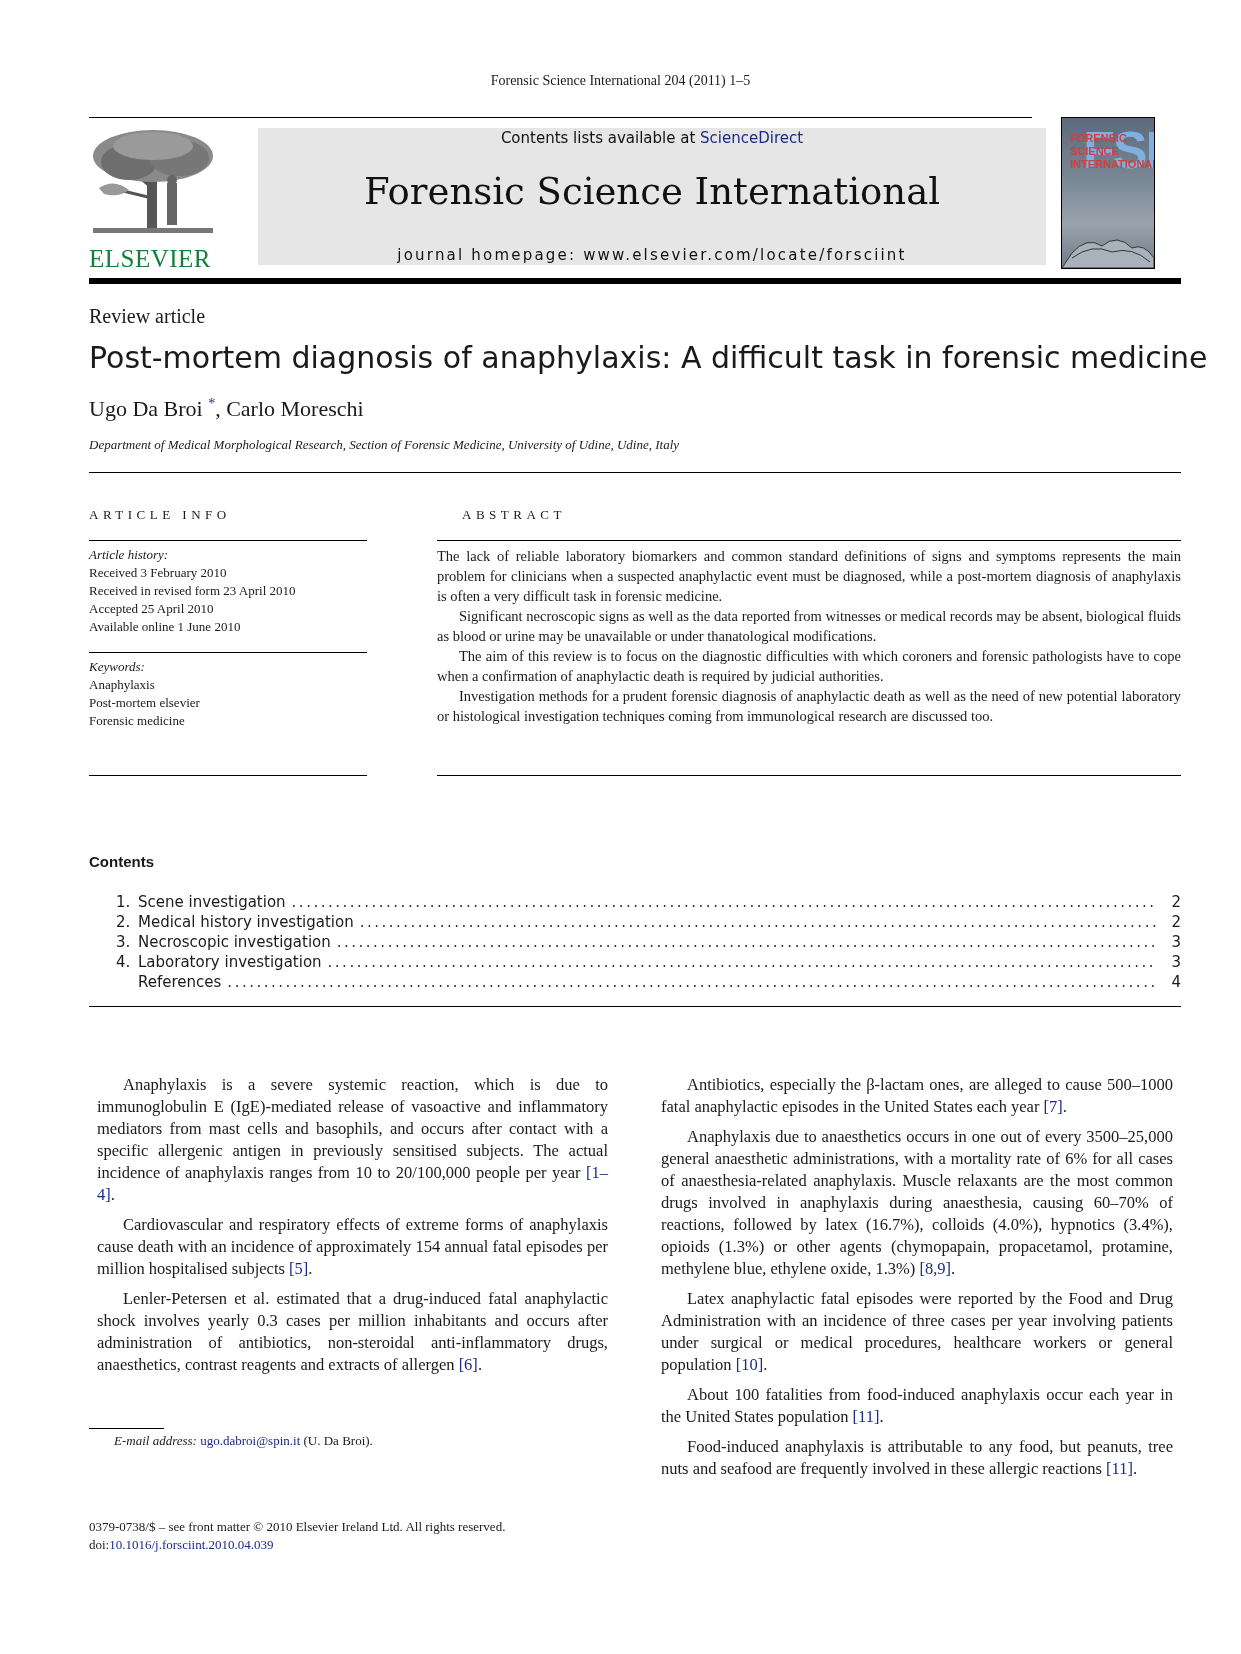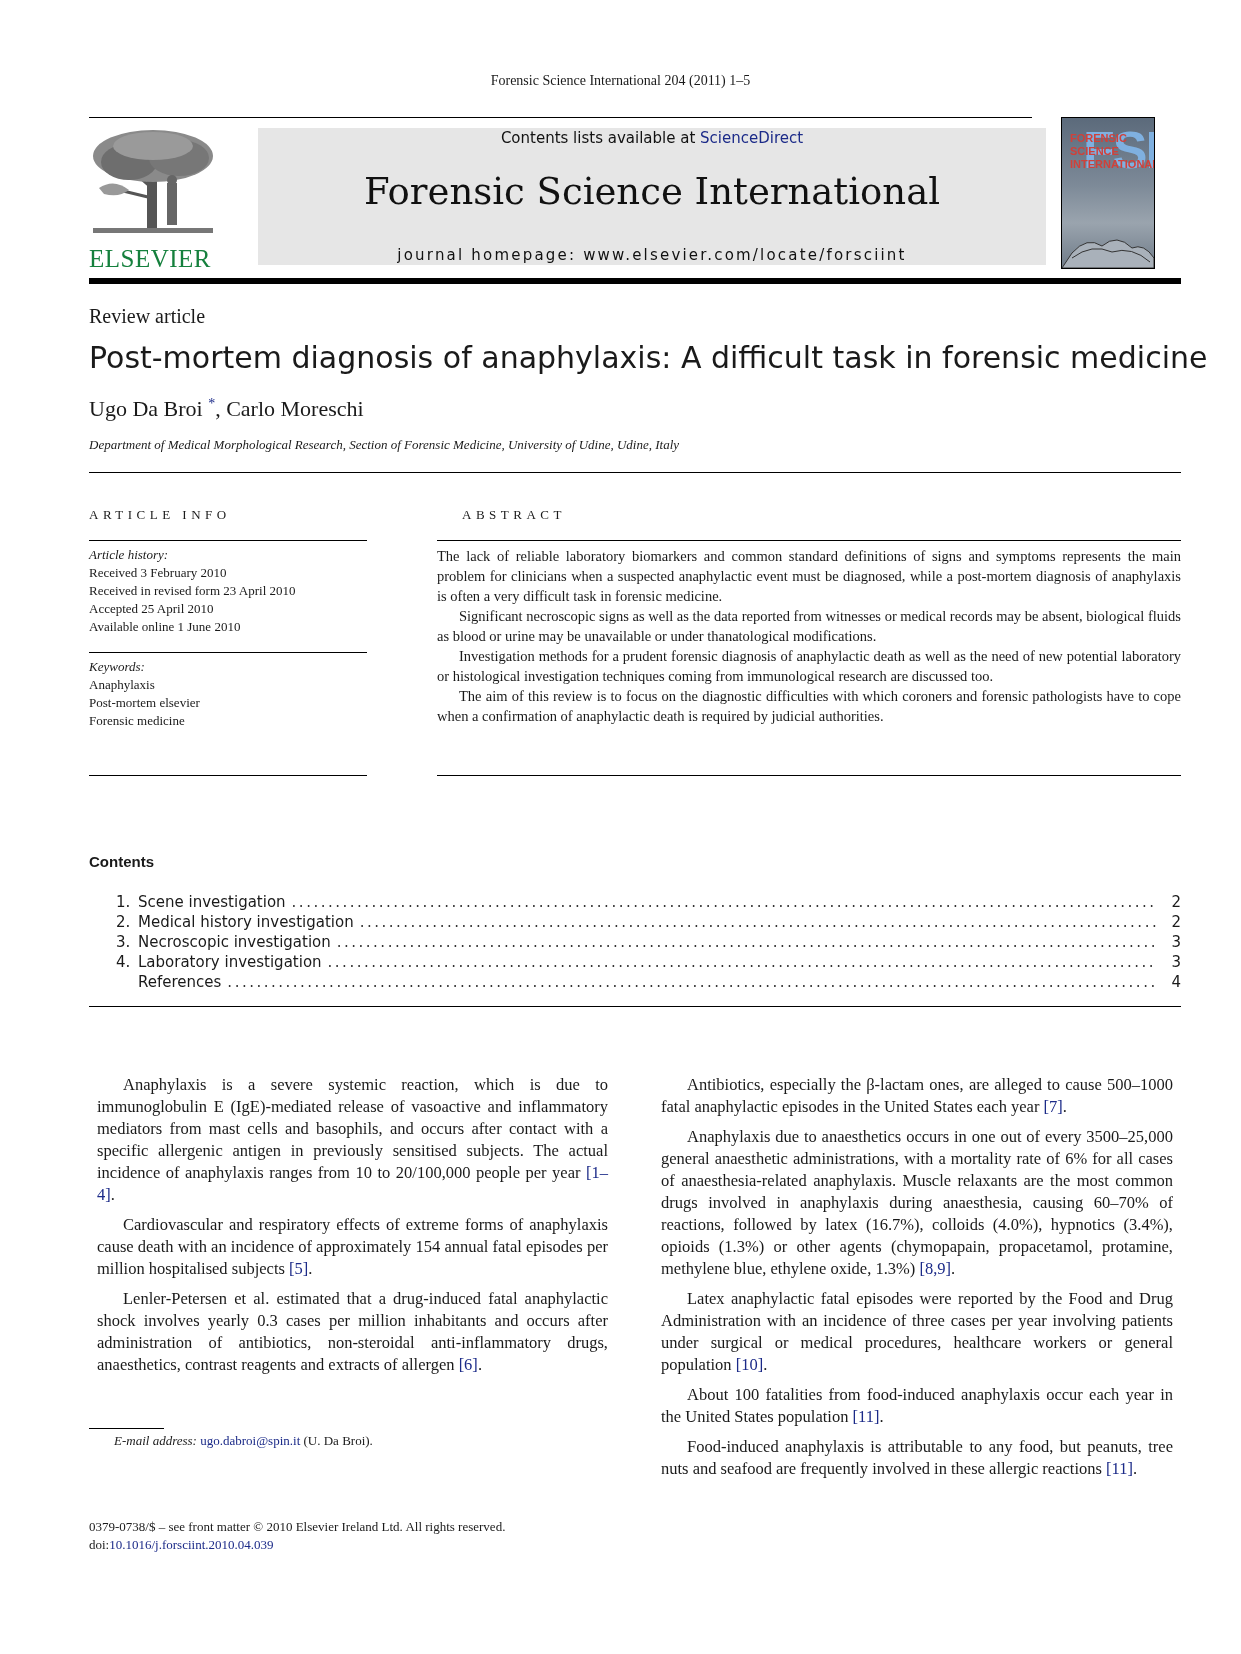--- a/index.html
+++ b/index.html
@@ -138,22 +138,22 @@
   <div>Post-mortem elsevier</div>
   <div>Forensic medicine</div>
 </div>
 <div class="abs rule" style="left:89px;top:775px;width:278px;"></div>
 
 <div class="abs sec-head serif" id="ab-head">ABSTRACT</div>
 <div class="abs rule" style="left:437px;top:540px;width:744px;"></div>
 <div class="abs serif" id="abstract">
   <p class="first">The lack of reliable laboratory biomarkers and common standard definitions of signs and symptoms represents the main problem for clinicians when a suspected anaphylactic event must be diagnosed, while a post-mortem diagnosis of anaphylaxis is often a very difficult task in forensic medicine.</p>
   <p>Significant necroscopic signs as well as the data reported from witnesses or medical records may be absent, biological fluids as blood or urine may be unavailable or under thanatological modifications.</p>
+  <p>The aim of this review is to focus on the diagnostic difficulties with which coroners and forensic pathologists have to cope when a confirmation of anaphylactic death is required by judicial authorities.</p>
   <p>Investigation methods for a prudent forensic diagnosis of anaphylactic death as well as the need of new potential laboratory or histological investigation techniques coming from immunological research are discussed too.</p>
-  <p>The aim of this review is to focus on the diagnostic difficulties with which coroners and forensic pathologists have to cope when a confirmation of anaphylactic death is required by judicial authorities.</p>
 </div>
 <div class="abs rule" style="left:437px;top:775px;width:744px;"></div>
 
 <div class="abs narrow" id="contents-head">Contents</div>
 <div class="abs" id="toc">
   <div class="toc-row">
     <div class="toc-num"><span>1.</span></div>
     <div class="toc-label">Scene investigation</div>
     <div class="toc-dots">........................................................................................................................................................</div>
     <div class="toc-page">2</div>

